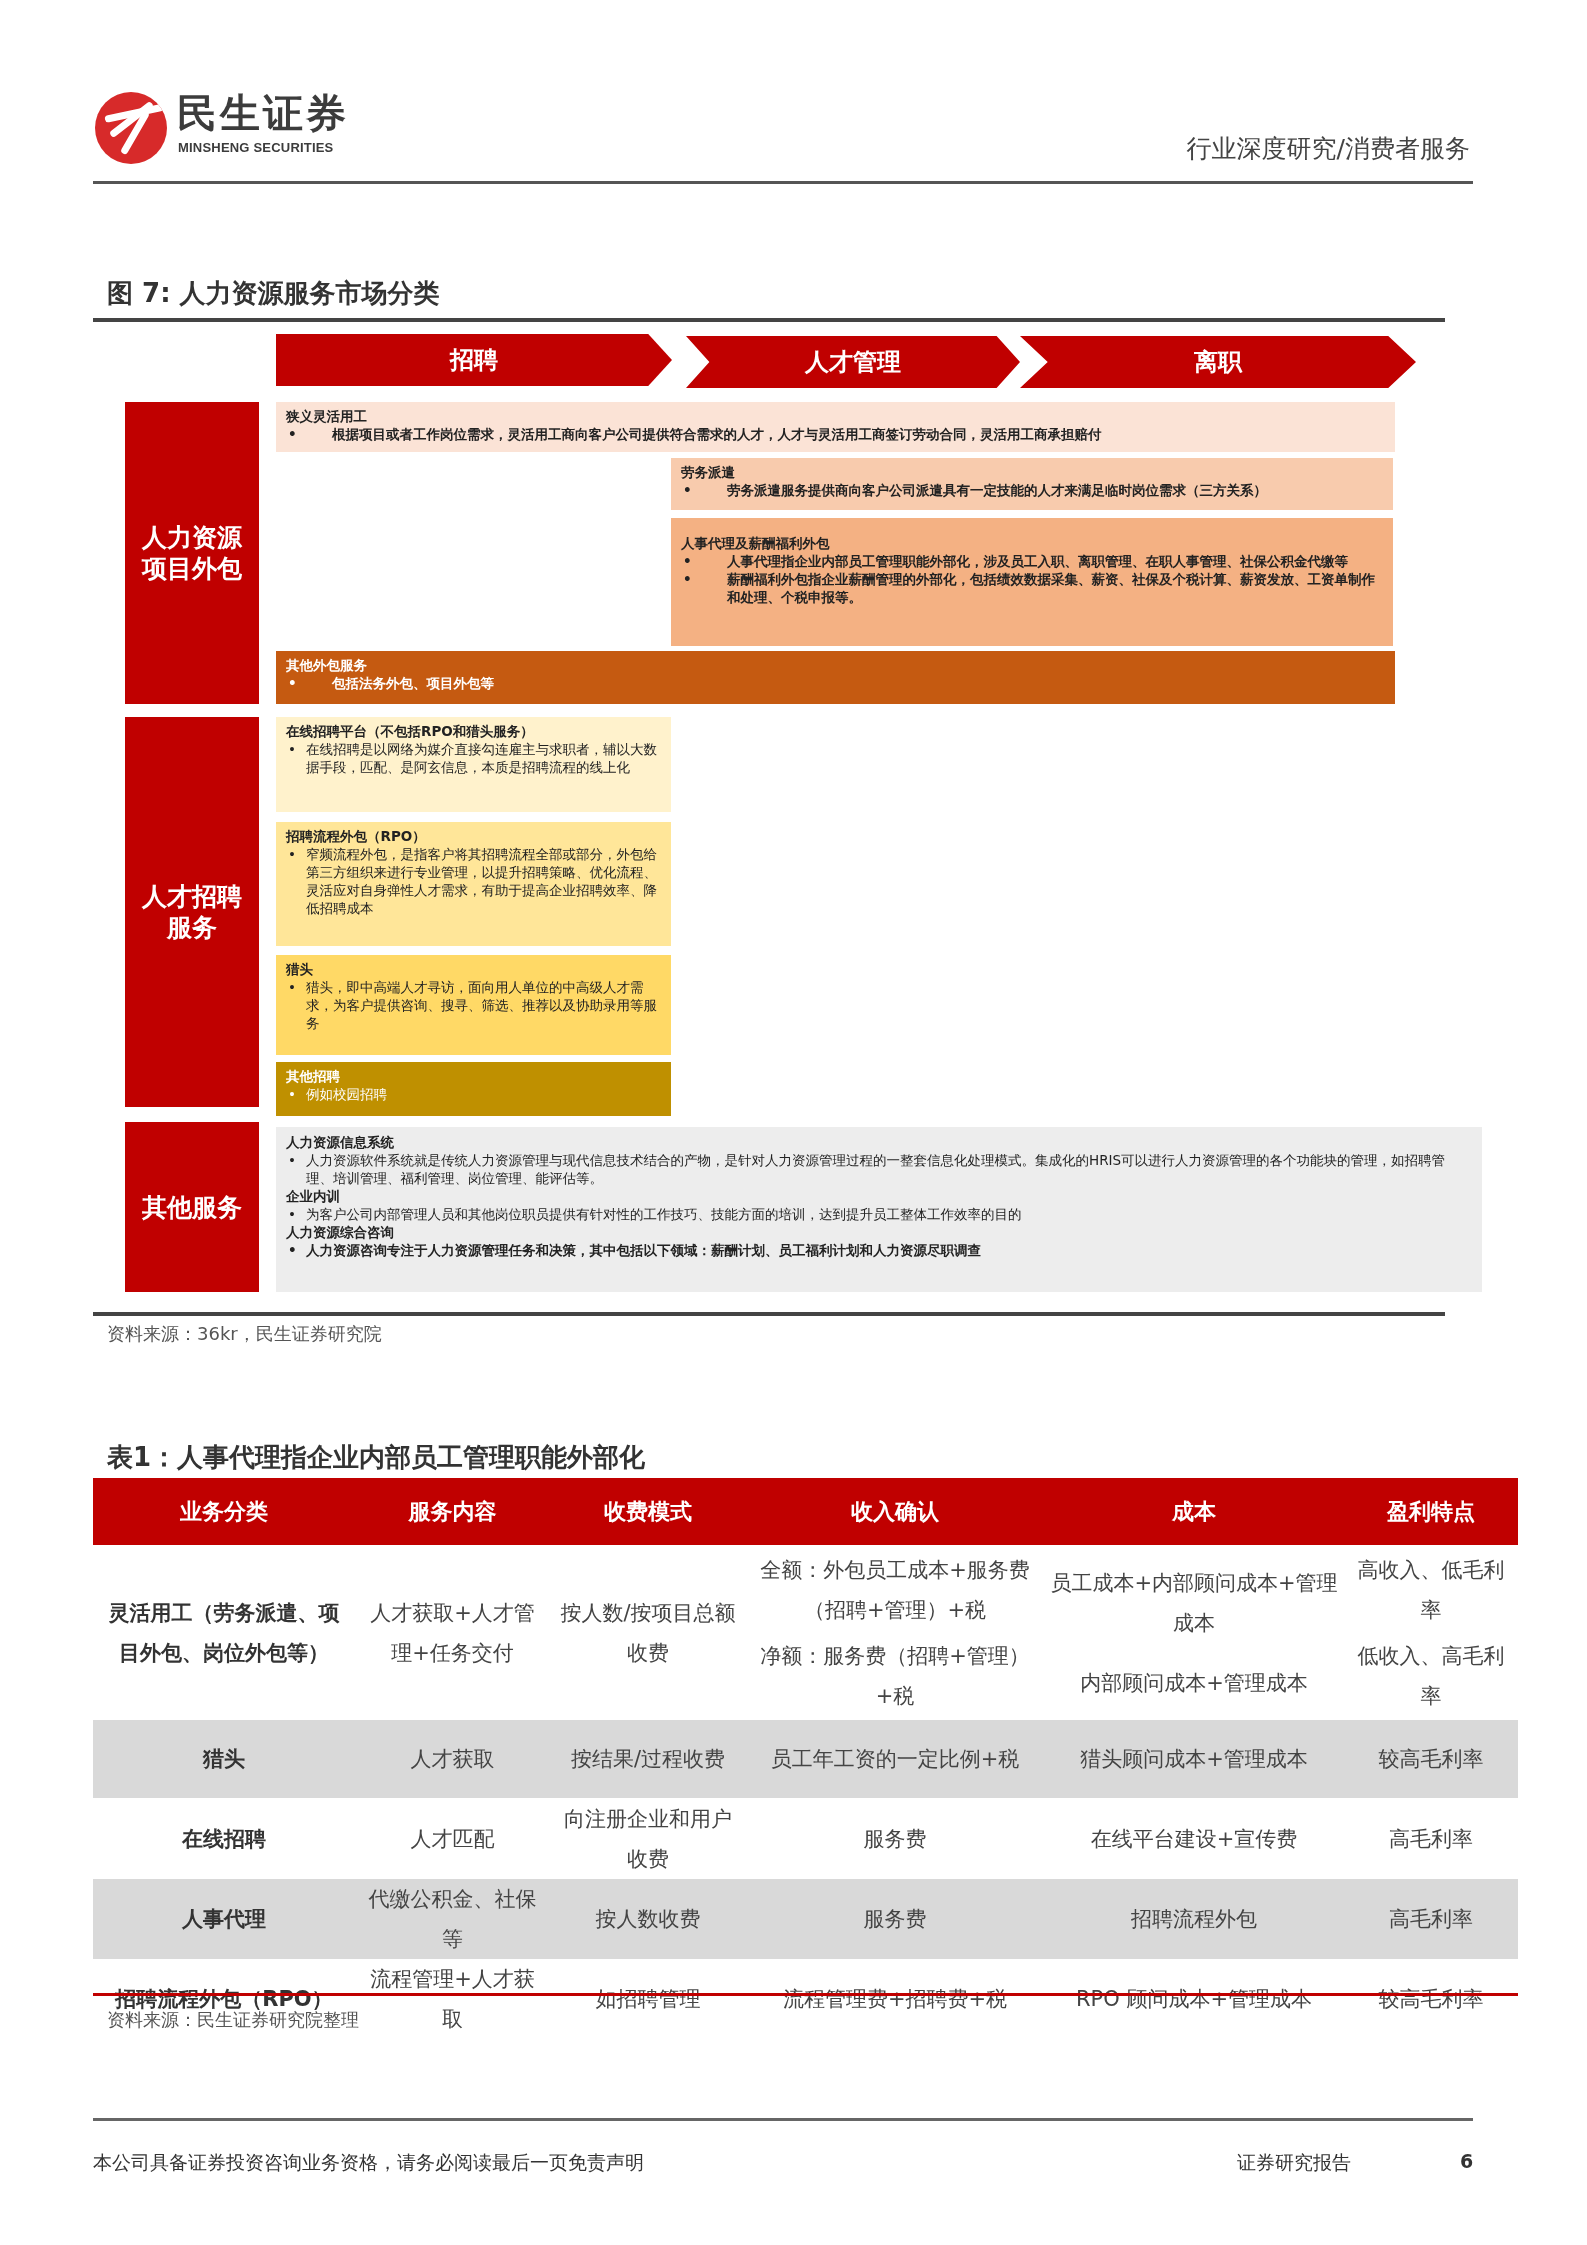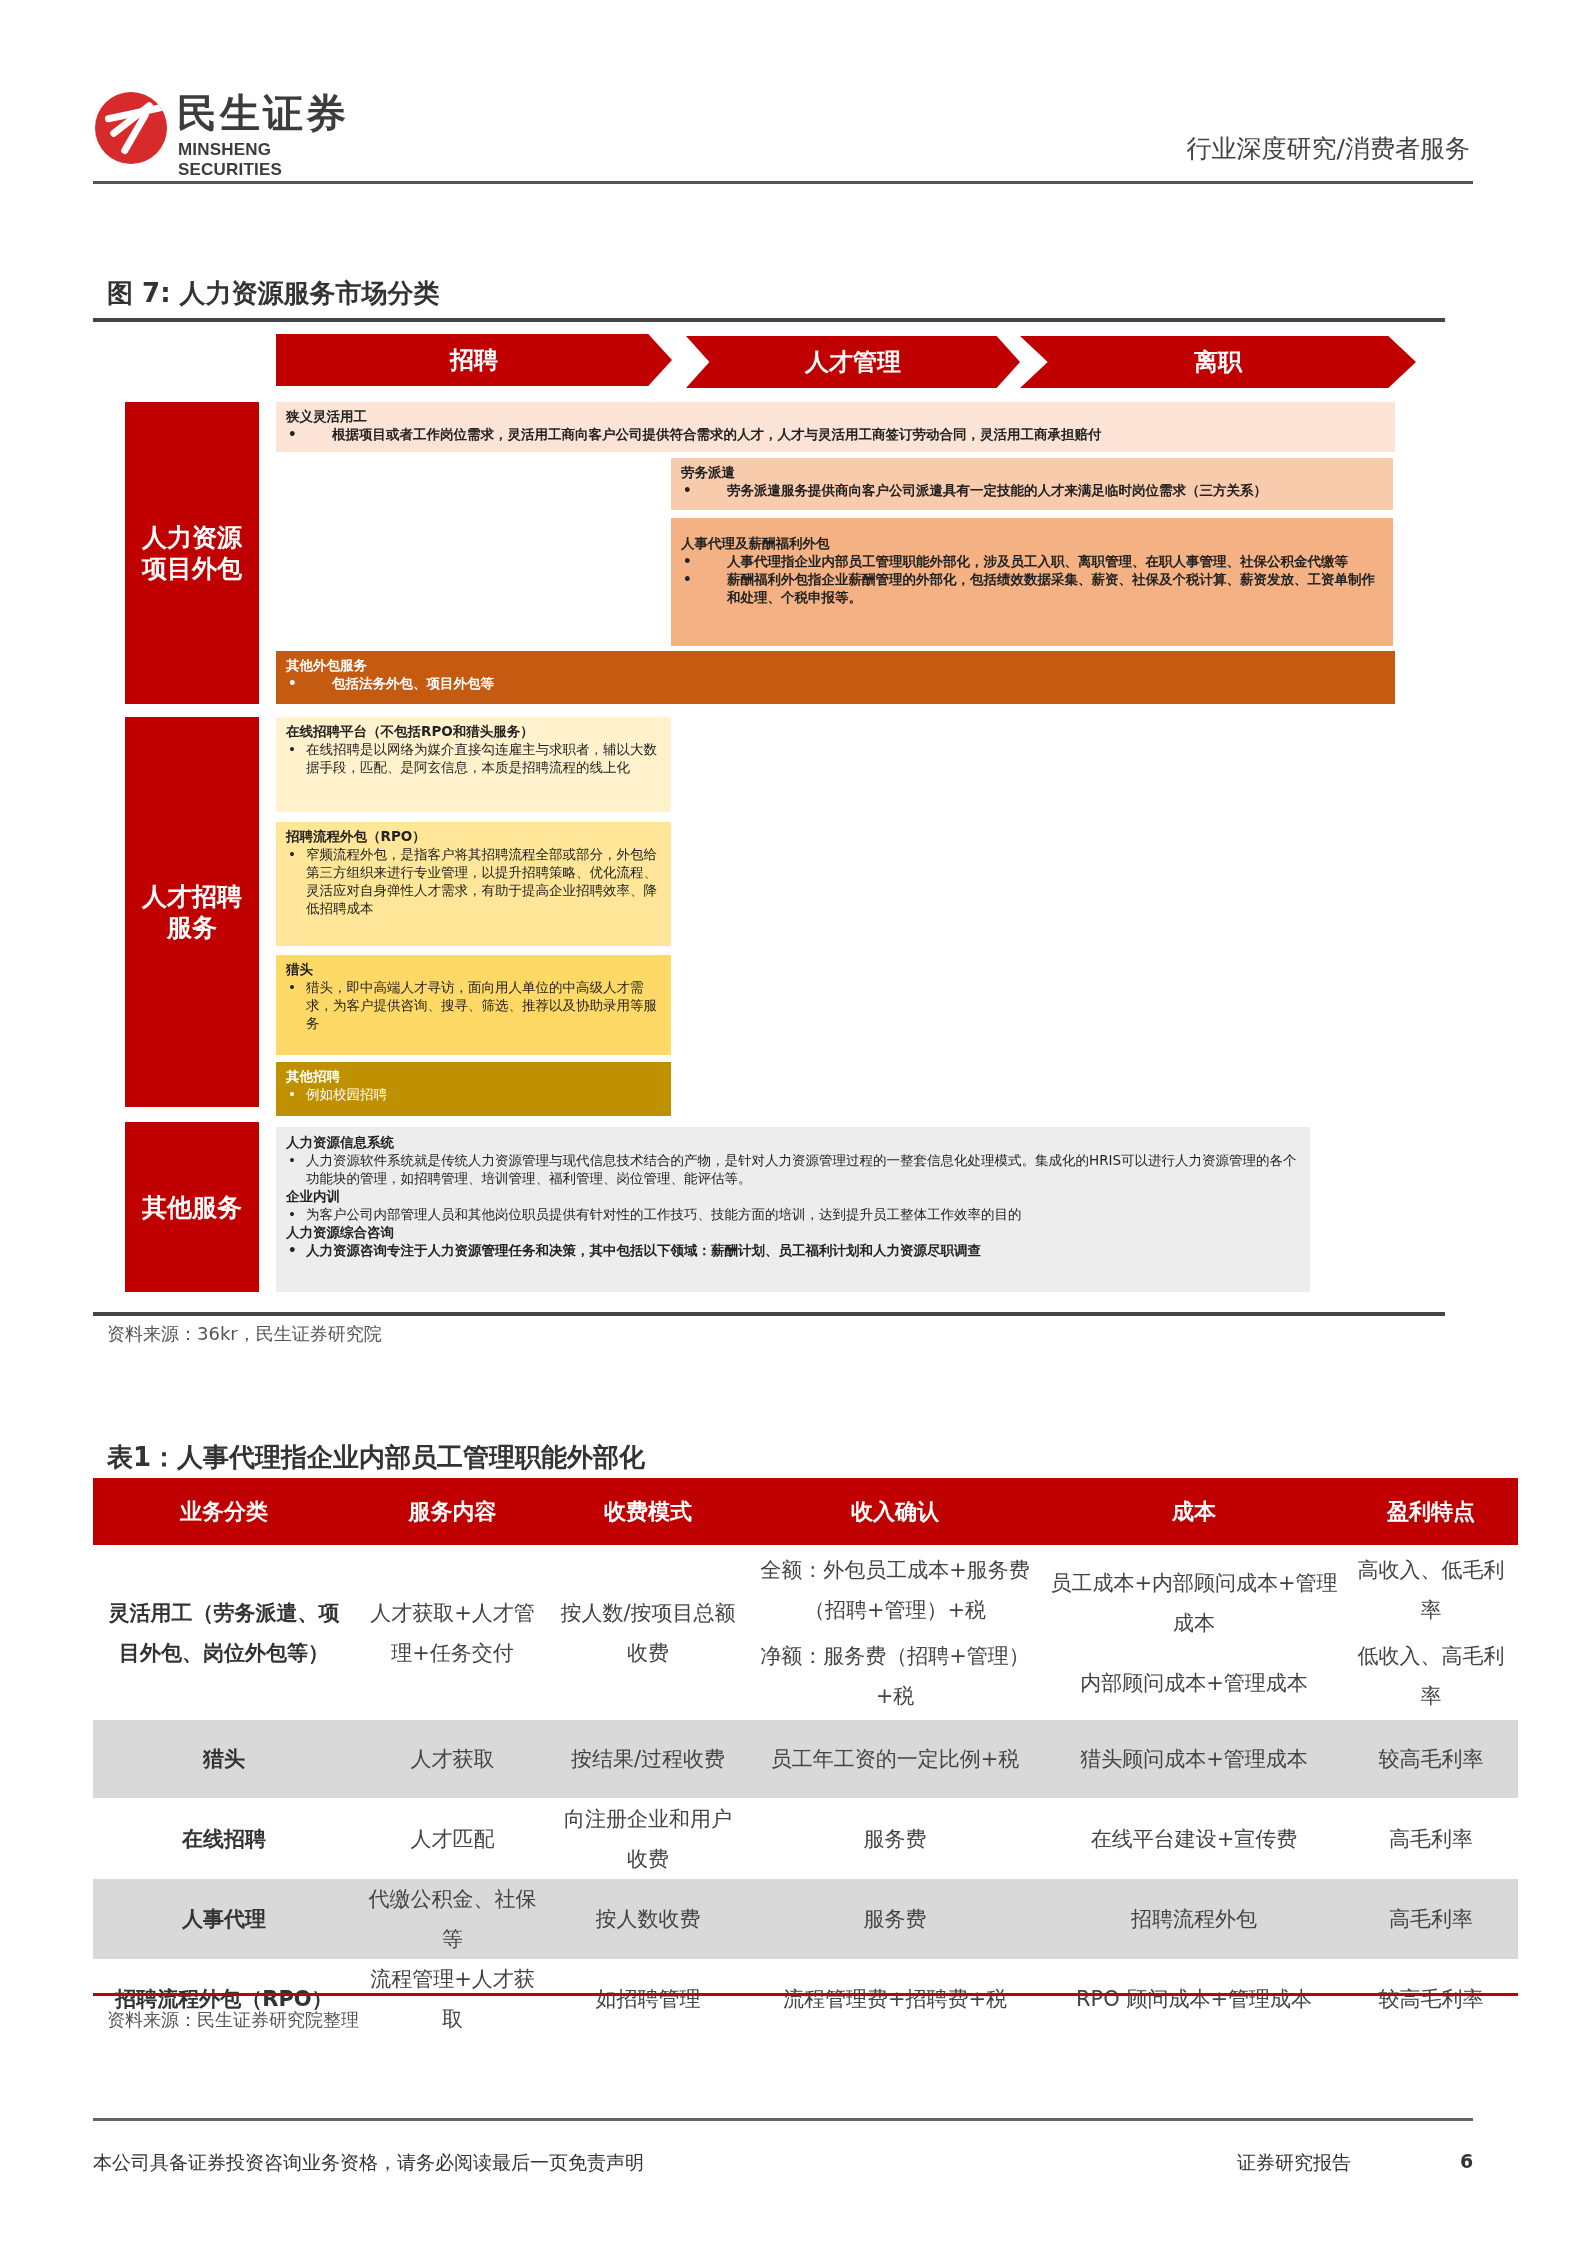--- a/index.html
+++ b/index.html
@@ -5,21 +5,21 @@
   * { box-sizing: border-box; margin: 0; padding: 0; }
   html, body { width: 1587px; height: 2245px; background: #ffffff; }
   body { position: relative; font-family: "DejaVu Sans", "Liberation Sans", sans-serif; color: #333; overflow: hidden; }
   .abs { position: absolute; }
 
   
   .logo { left: 95px; top: 88px; width: 280px; height: 80px; }
   .logo-circle { position: absolute; left: 0; top: 4px; width: 72px; height: 72px; border-radius: 50%; background: #d72a2a; overflow: hidden; }
   .logo-circle .stripe { position: absolute; background: #fff; height: 7px; width: 60px; border-radius: 4px; transform-origin: left center; }
   .logo-cn { position: absolute; left: 82px; top: 0; font-size: 40px; font-weight: bold; color: #3c3c3c; letter-spacing: 3px; line-height: 50px; }
-  .logo-en { position: absolute; left: 83px; top: 52px; font-size: 17px; font-weight: bold; color: #3c3c3c; letter-spacing: 0.2px; font-family: "Liberation Sans", sans-serif; }
+  .logo-en { position: absolute; left: 83px; top: 52px; font-size: 13px; font-weight: bold; color: #3c3c3c; letter-spacing: 0.2px; font-family: "Liberation Sans", sans-serif; }
   .header-right { right: 117px; top: 132px; font-size: 25px; color: #444; }
   .header-rule { left: 93px; top: 181px; width: 1380px; height: 3px; background: #555; }
 
   .fig-title { left: 107px; top: 276px; font-size: 26px; font-weight: bold; color: #333; }
   .fig-rule { left: 93px; top: 318px; width: 1352px; height: 4px; background: #444; }
 
   
   .arrow { position: absolute; height: 52px; background: #c00000; color: #fff; font-size: 24px; font-weight: bold; display: flex; align-items: center; justify-content: center; }
   .arrow.first { clip-path: polygon(0 0, 94% 0, 100% 50%, 94% 100%, 0 100%); }
   .arrow.mid { clip-path: polygon(0 0, 93% 0, 100% 50%, 93% 100%, 0 100%, 7% 50%); }
@@ -140,21 +140,21 @@
       <li>猎头，即中高端人才寻访，面向用人单位的中高级人才需求，为客户提供咨询、搜寻、筛选、推荐以及协助录用等服务</li>
     </ul>
 </div>
 <div class="box" style="left:276px;top:1062px;width:395px;height:54px;background:#bf9000;color:#fff;">
   <div class="bt">其他招聘</div>
   <ul>
       <li>例如校园招聘</li>
     </ul>
 </div>
 
-<div class="box" style="left:276px;top:1127px;width:1034px;height:165px;background:#ededed;padding-top:6px;">
+<div class="box" style="left:276px;top:1127px;width:1206px;height:165px;background:#ededed;padding-top:6px;">
   <div class="bt">人力资源信息系统</div>
   <ul>
       <li>人力资源软件系统就是传统人力资源管理与现代信息技术结合的产物，是针对人力资源管理过程的一整套信息化处理模式。集成化的HRIS可以进行人力资源管理的各个功能块的管理，如招聘管理、培训管理、福利管理、岗位管理、能评估等。</li>
     </ul>
   <div class="bt">企业内训</div>
   <ul>
       <li>为客户公司内部管理人员和其他岗位职员提供有针对性的工作技巧、技能方面的培训，达到提升员工整体工作效率的目的</li>
     </ul>
   <div class="bt">人力资源综合咨询</div>
   <ul>

